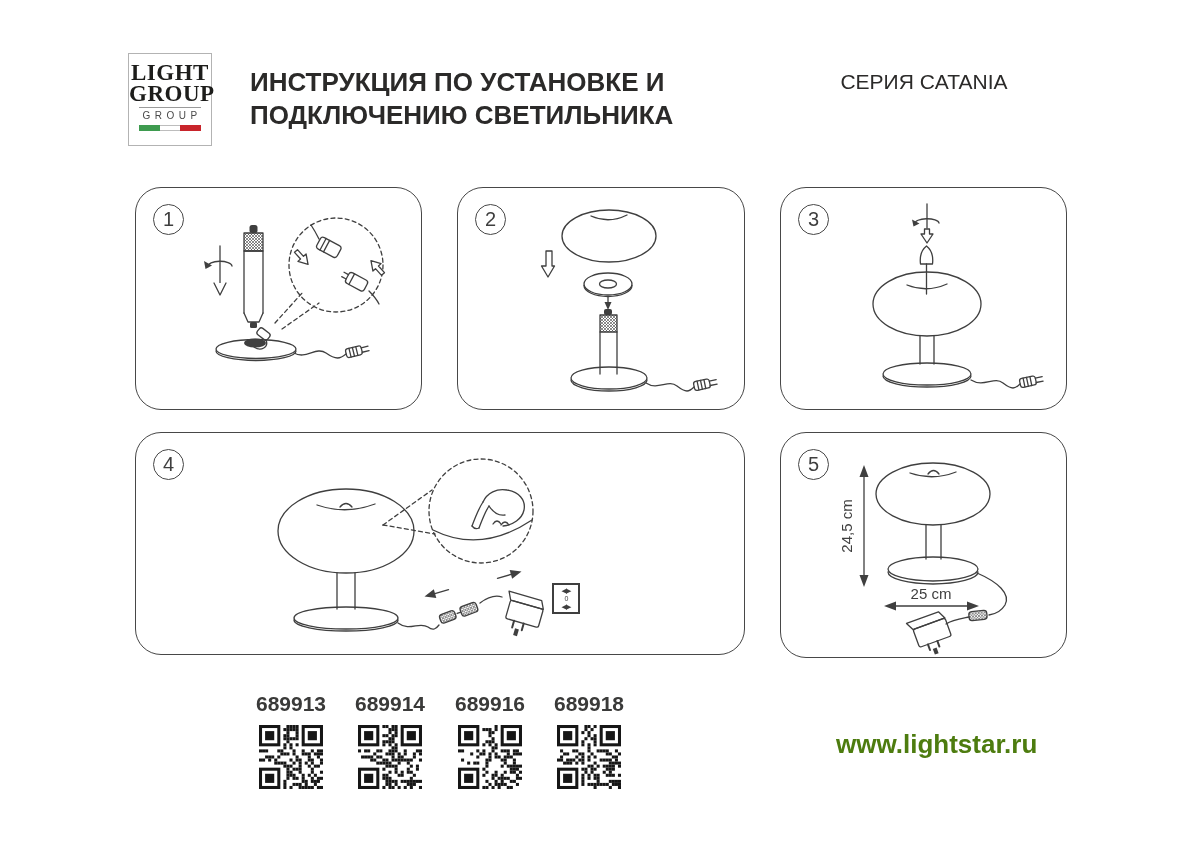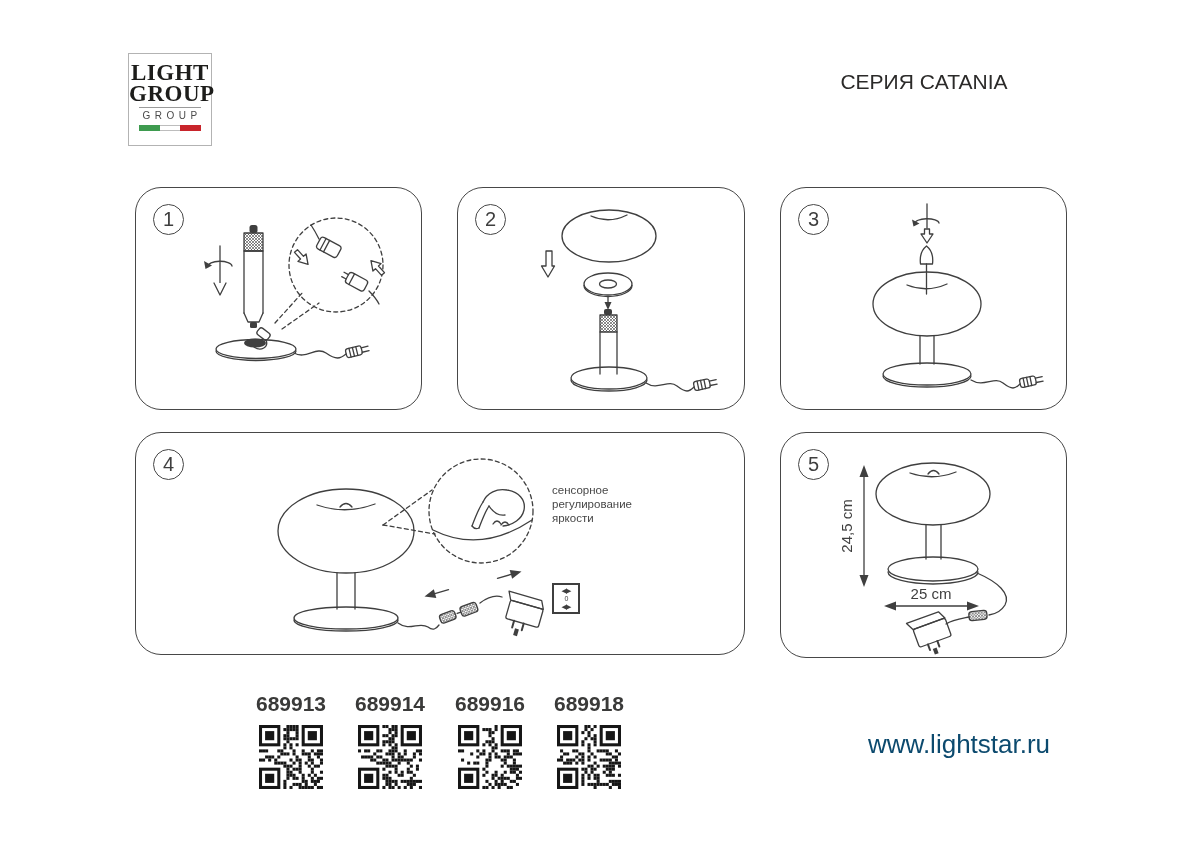--- a/index.html
+++ b/index.html
@@ -42,39 +42,43 @@
   .socket{position:absolute;left:416px;top:150px;width:28px;height:31px;border:2px solid #3f3f3f;
           box-sizing:border-box;display:flex;flex-direction:column;align-items:center;justify-content:center;
           font-size:7px;line-height:8px;color:#3f3f3f;letter-spacing:-1px;}
 
   
   .article-col{position:absolute;top:692px;width:84px;text-align:center;}
   .c1{left:249px;} .c2{left:348px;} .c3{left:448px;} .c4{left:547px;}
   .article-number{font-size:21px;font-weight:bold;color:#3a3a39;}
   .qr{width:64px;height:64px;margin:9px auto 0;}
 
-  .website{left:868px;top:729px;font-size:26px;font-weight:normal;color:#0c4a6e;}
+  .website{left:836px;top:729px;font-size:26px;font-weight:bold;color:#4d7c0f;}
 </style>
 </head>
 <body>
 
 <div class="page">
 
   <div class="abs logo">
     <div class="logo-word">LIGHT</div>
     <div class="logo-word">GROUP</div>
     <div class="logo-rule"></div>
     <div class="logo-group">GROUP</div>
     <div class="logo-flag">
       <span class="flag-green"></span>
       <span class="flag-white"></span>
       <span class="flag-red"></span>
     </div>
   </div>
 
+  <div class="abs title">
+    <div>ИНСТРУКЦИЯ ПО УСТАНОВКЕ И</div>
+    <div>ПОДКЛЮЧЕНИЮ СВЕТИЛЬНИКА</div>
+  </div>
 
   <div class="abs series-block">
     <div class="series">СЕРИЯ CATANIA</div>
   </div>
 
   <div class="panel p1">
     <div class="step-circle">1</div>
     <svg width="287" height="223" viewBox="0 0 287 223">
       <defs>
           <pattern id="k1" width="3" height="3" patternUnits="userSpaceOnUse">
@@ -257,21 +261,20 @@
             <path d="M386 142 l-11 -4.5 v9 z" fill="#3f3f3f" stroke="none"></path>
         </g>
         <g transform="rotate(16 384 178)">
           <path d="M368 162 L402 162 L406 170 L372 170 Z"></path>
           <rect x="372" y="170" width="34" height="19" rx="2"></rect>
           <path d="M381 189 v7 M391 189 v7" stroke-width="2"></path>
           <rect x="384" y="196" width="4" height="7" fill="#3f3f3f" stroke="none"></rect>
         </g>
       </g>
     </svg>
-    <div class="annotation">сенсорное регулирование яркости</div>
     <div class="socket">
       <div>◀▶</div>
       <div>0</div>
       <div>◀▶</div>
     </div>
   </div>
 
   <div class="panel p5">
     <div class="step-circle">5</div>
     <svg width="287" height="226" viewBox="0 0 287 226">

